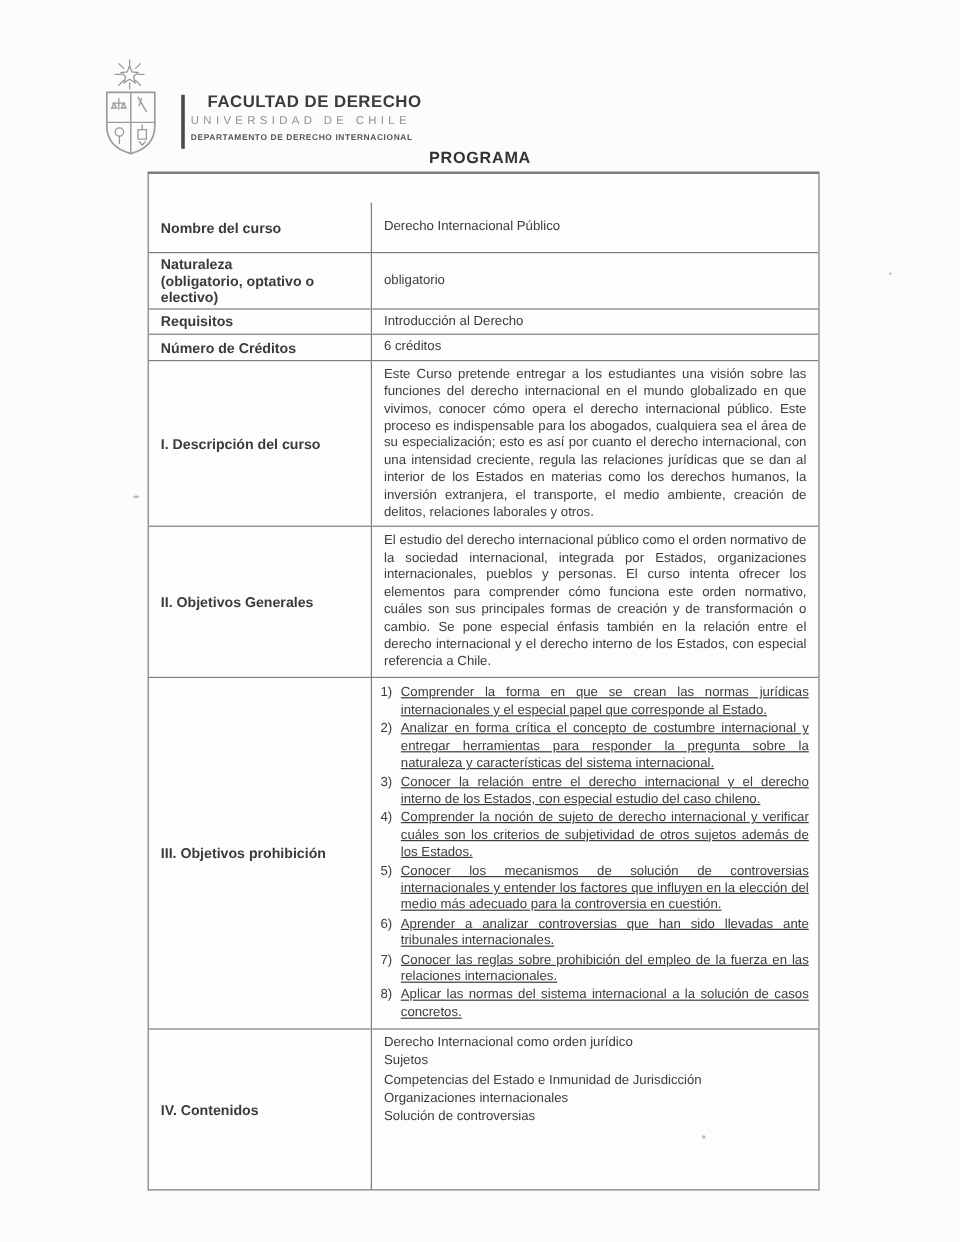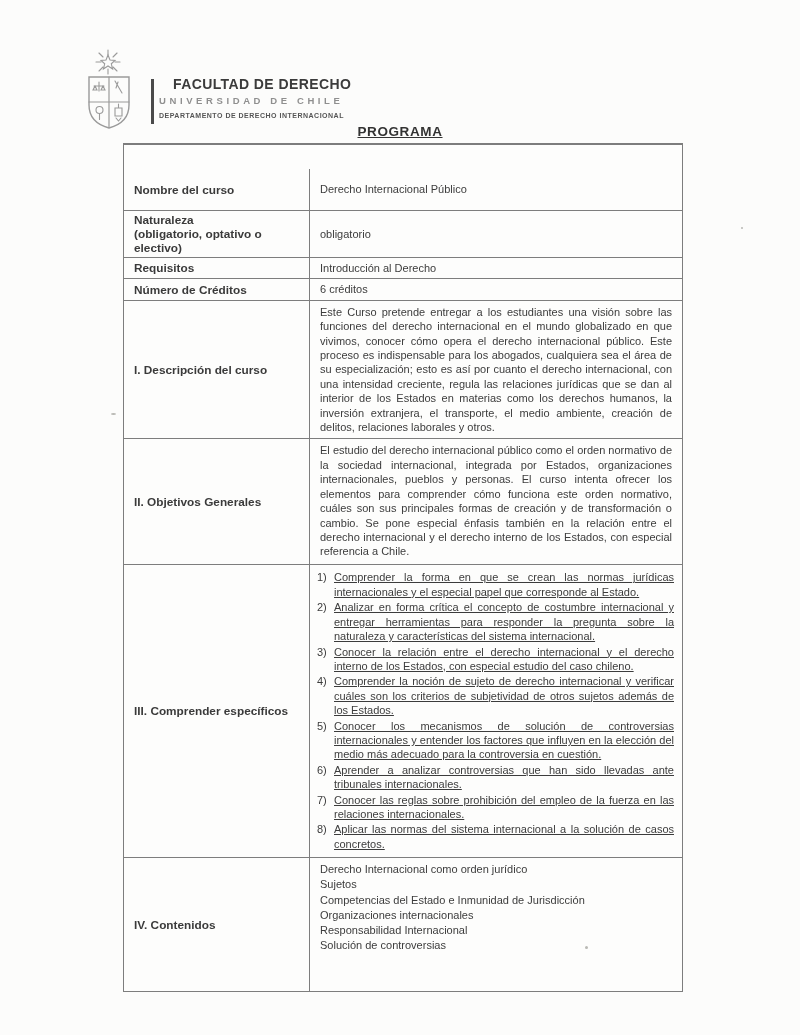--- a/index.html
+++ b/index.html
@@ -16,32 +16,32 @@
   
   .logo{position:absolute;left:84px;top:48px;width:56px;height:84px;}
   .logo svg{display:block;}
   .head-bar{position:absolute;left:151px;top:79px;width:3px;height:45px;background:#4a4a4a;}
   .head-faculty{
     position:absolute;left:173px;top:76px;
     font-size:14px;font-weight:bold;color:#3b3b3b;letter-spacing:.4px;
   }
   .head-univ{
     position:absolute;left:159px;top:95px;
-    font-size:9.5px;color:#8f8f8f;letter-spacing:3.6px;font-weight:bold;
+    font-size:9.5px;color:#8f8f8f;letter-spacing:3.6px;font-weight:normal;
   }
   .head-dept{
     position:absolute;left:159px;top:112px;
     font-size:7px;font-weight:bold;color:#555;letter-spacing:.5px;
   }
   .doc-title{
     position:absolute;left:0;top:124px;width:800px;text-align:center;
     font-size:13.5px;font-weight:bold;color:#333;
     letter-spacing:.6px;
   }
-  .doc-title span{text-decoration:underline;}
+  .doc-title span{}
   
   .tbl{
     position:absolute;left:123px;top:143px;width:560px;
     border:1px solid #7d7d7d;border-top-width:2px;
     box-sizing:border-box;
     background:#fdfdfc;
   }
   .row{display:flex;border-bottom:1px solid #7d7d7d;box-sizing:border-box;}
   .row:last-child{border-bottom:none;}
   .cl{ 
@@ -146,21 +146,21 @@
       <div class="cl">I. Descripción del curso</div>
       <div class="cv para">Este Curso pretende entregar a los estudiantes una visión sobre las funciones del derecho internacional en el mundo globalizado en que vivimos, conocer cómo opera el derecho internacional público. Este proceso es indispensable para los abogados, cualquiera sea el área de su especialización; esto es así por cuanto el derecho internacional, con una intensidad creciente, regula las relaciones jurídicas que se dan al interior de los Estados en materias como los derechos humanos, la inversión extranjera, el transporte, el medio ambiente, creación de delitos, relaciones laborales y otros.</div>
     </div>
 
     <div class="row r6">
       <div class="cl">II. Objetivos Generales</div>
       <div class="cv para">El estudio del derecho internacional público como el orden normativo de la sociedad internacional, integrada por Estados, organizaciones internacionales, pueblos y personas.  El curso intenta ofrecer los elementos para comprender cómo funciona este orden normativo, cuáles son sus principales formas de creación y de transformación o cambio. Se pone especial énfasis también en la relación entre el derecho internacional y el derecho interno de los Estados, con especial referencia a Chile.</div>
     </div>
 
     <div class="row r7">
-      <div class="cl">III. Comprender específicos</div>
+      <div class="cl">III. Objetivos prohibición</div>
       <div class="cv objlist">
         <div class="obj">
             <span class="num">1)</span>
             <span class="txt">Comprender la forma en que se crean las normas jurídicas internacionales y el especial papel que corresponde al Estado.</span>
           </div>
         <div class="obj">
             <span class="num">2)</span>
             <span class="txt">Analizar en forma crítica el concepto de costumbre internacional y entregar herramientas para responder la pregunta sobre la naturaleza y características del sistema internacional.</span>
           </div>
         <div class="obj">
@@ -190,21 +190,20 @@
       </div>
     </div>
 
     <div class="row r8">
       <div class="cl">IV.  Contenidos</div>
       <div class="cv contents">
         <div>Derecho Internacional como orden jurídico</div>
         <div>Sujetos</div>
         <div>Competencias del Estado e Inmunidad de Jurisdicción</div>
         <div>Organizaciones internacionales</div>
-        <div>Responsabilidad Internacional</div>
         <div>Solución de controversias</div>
       </div>
     </div>
 
   </div>
 
   <div class="speck s1"></div>
   <div class="speck s2"></div>
   <div class="speck s3"></div>
 

